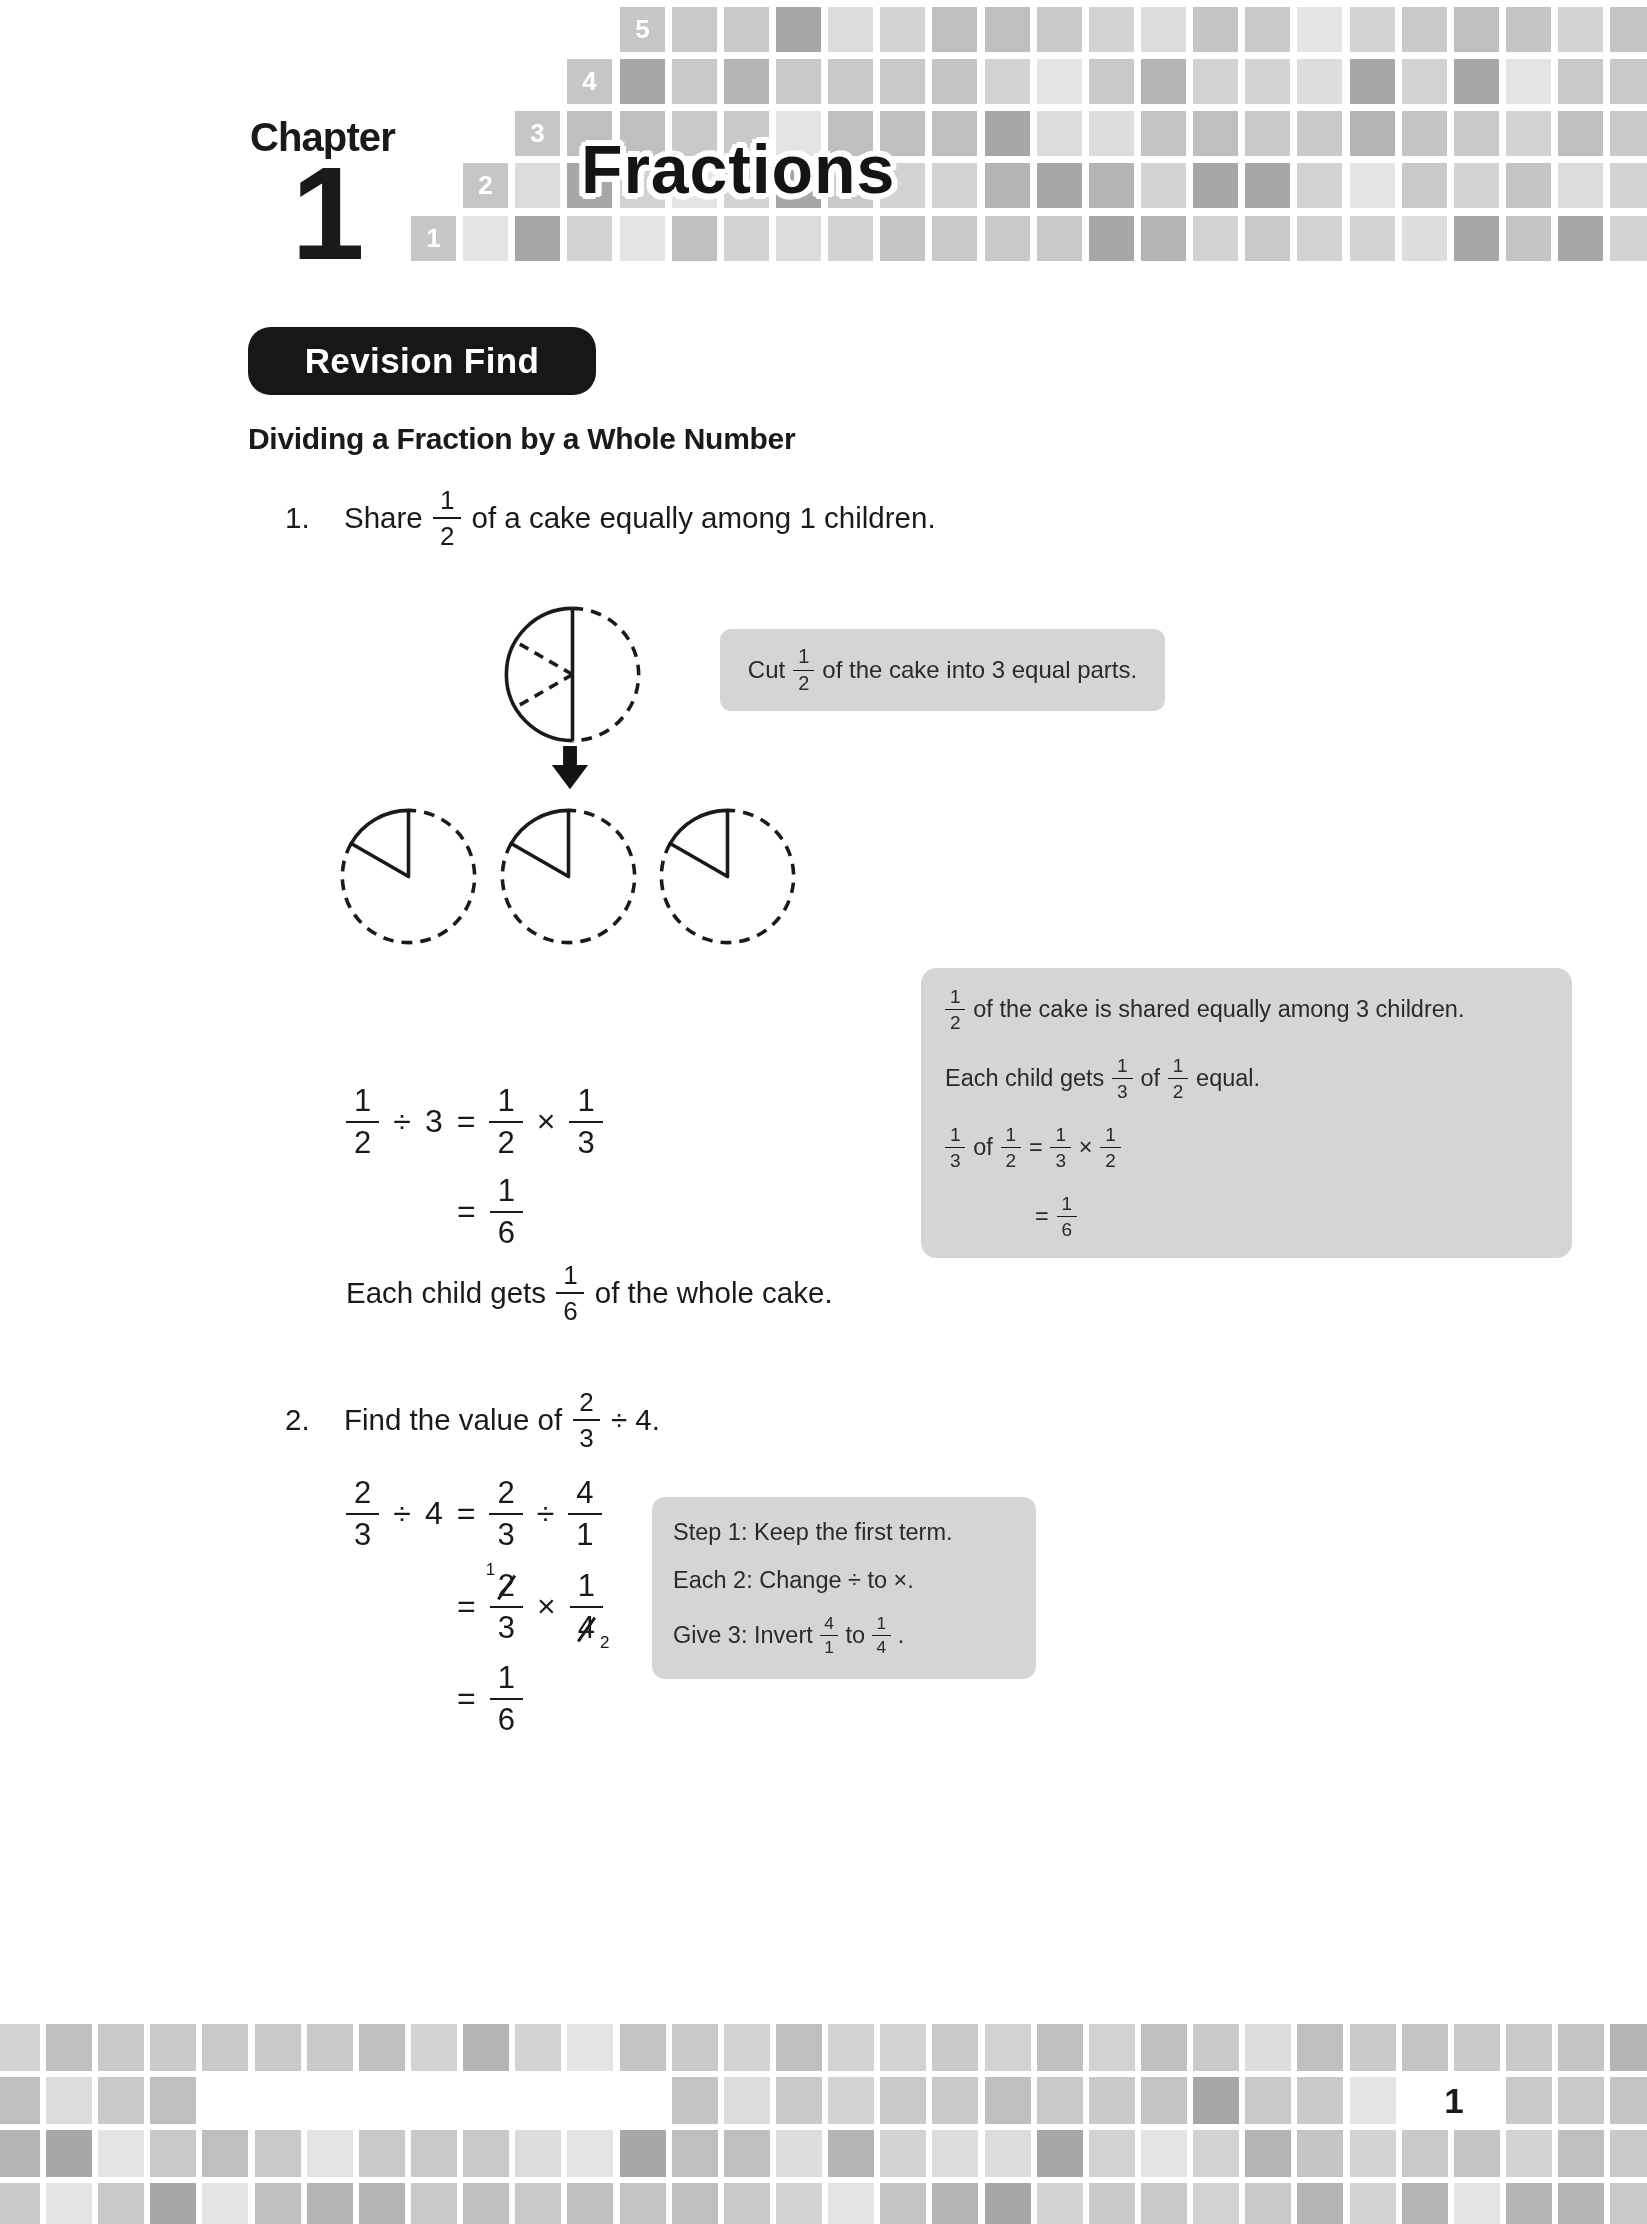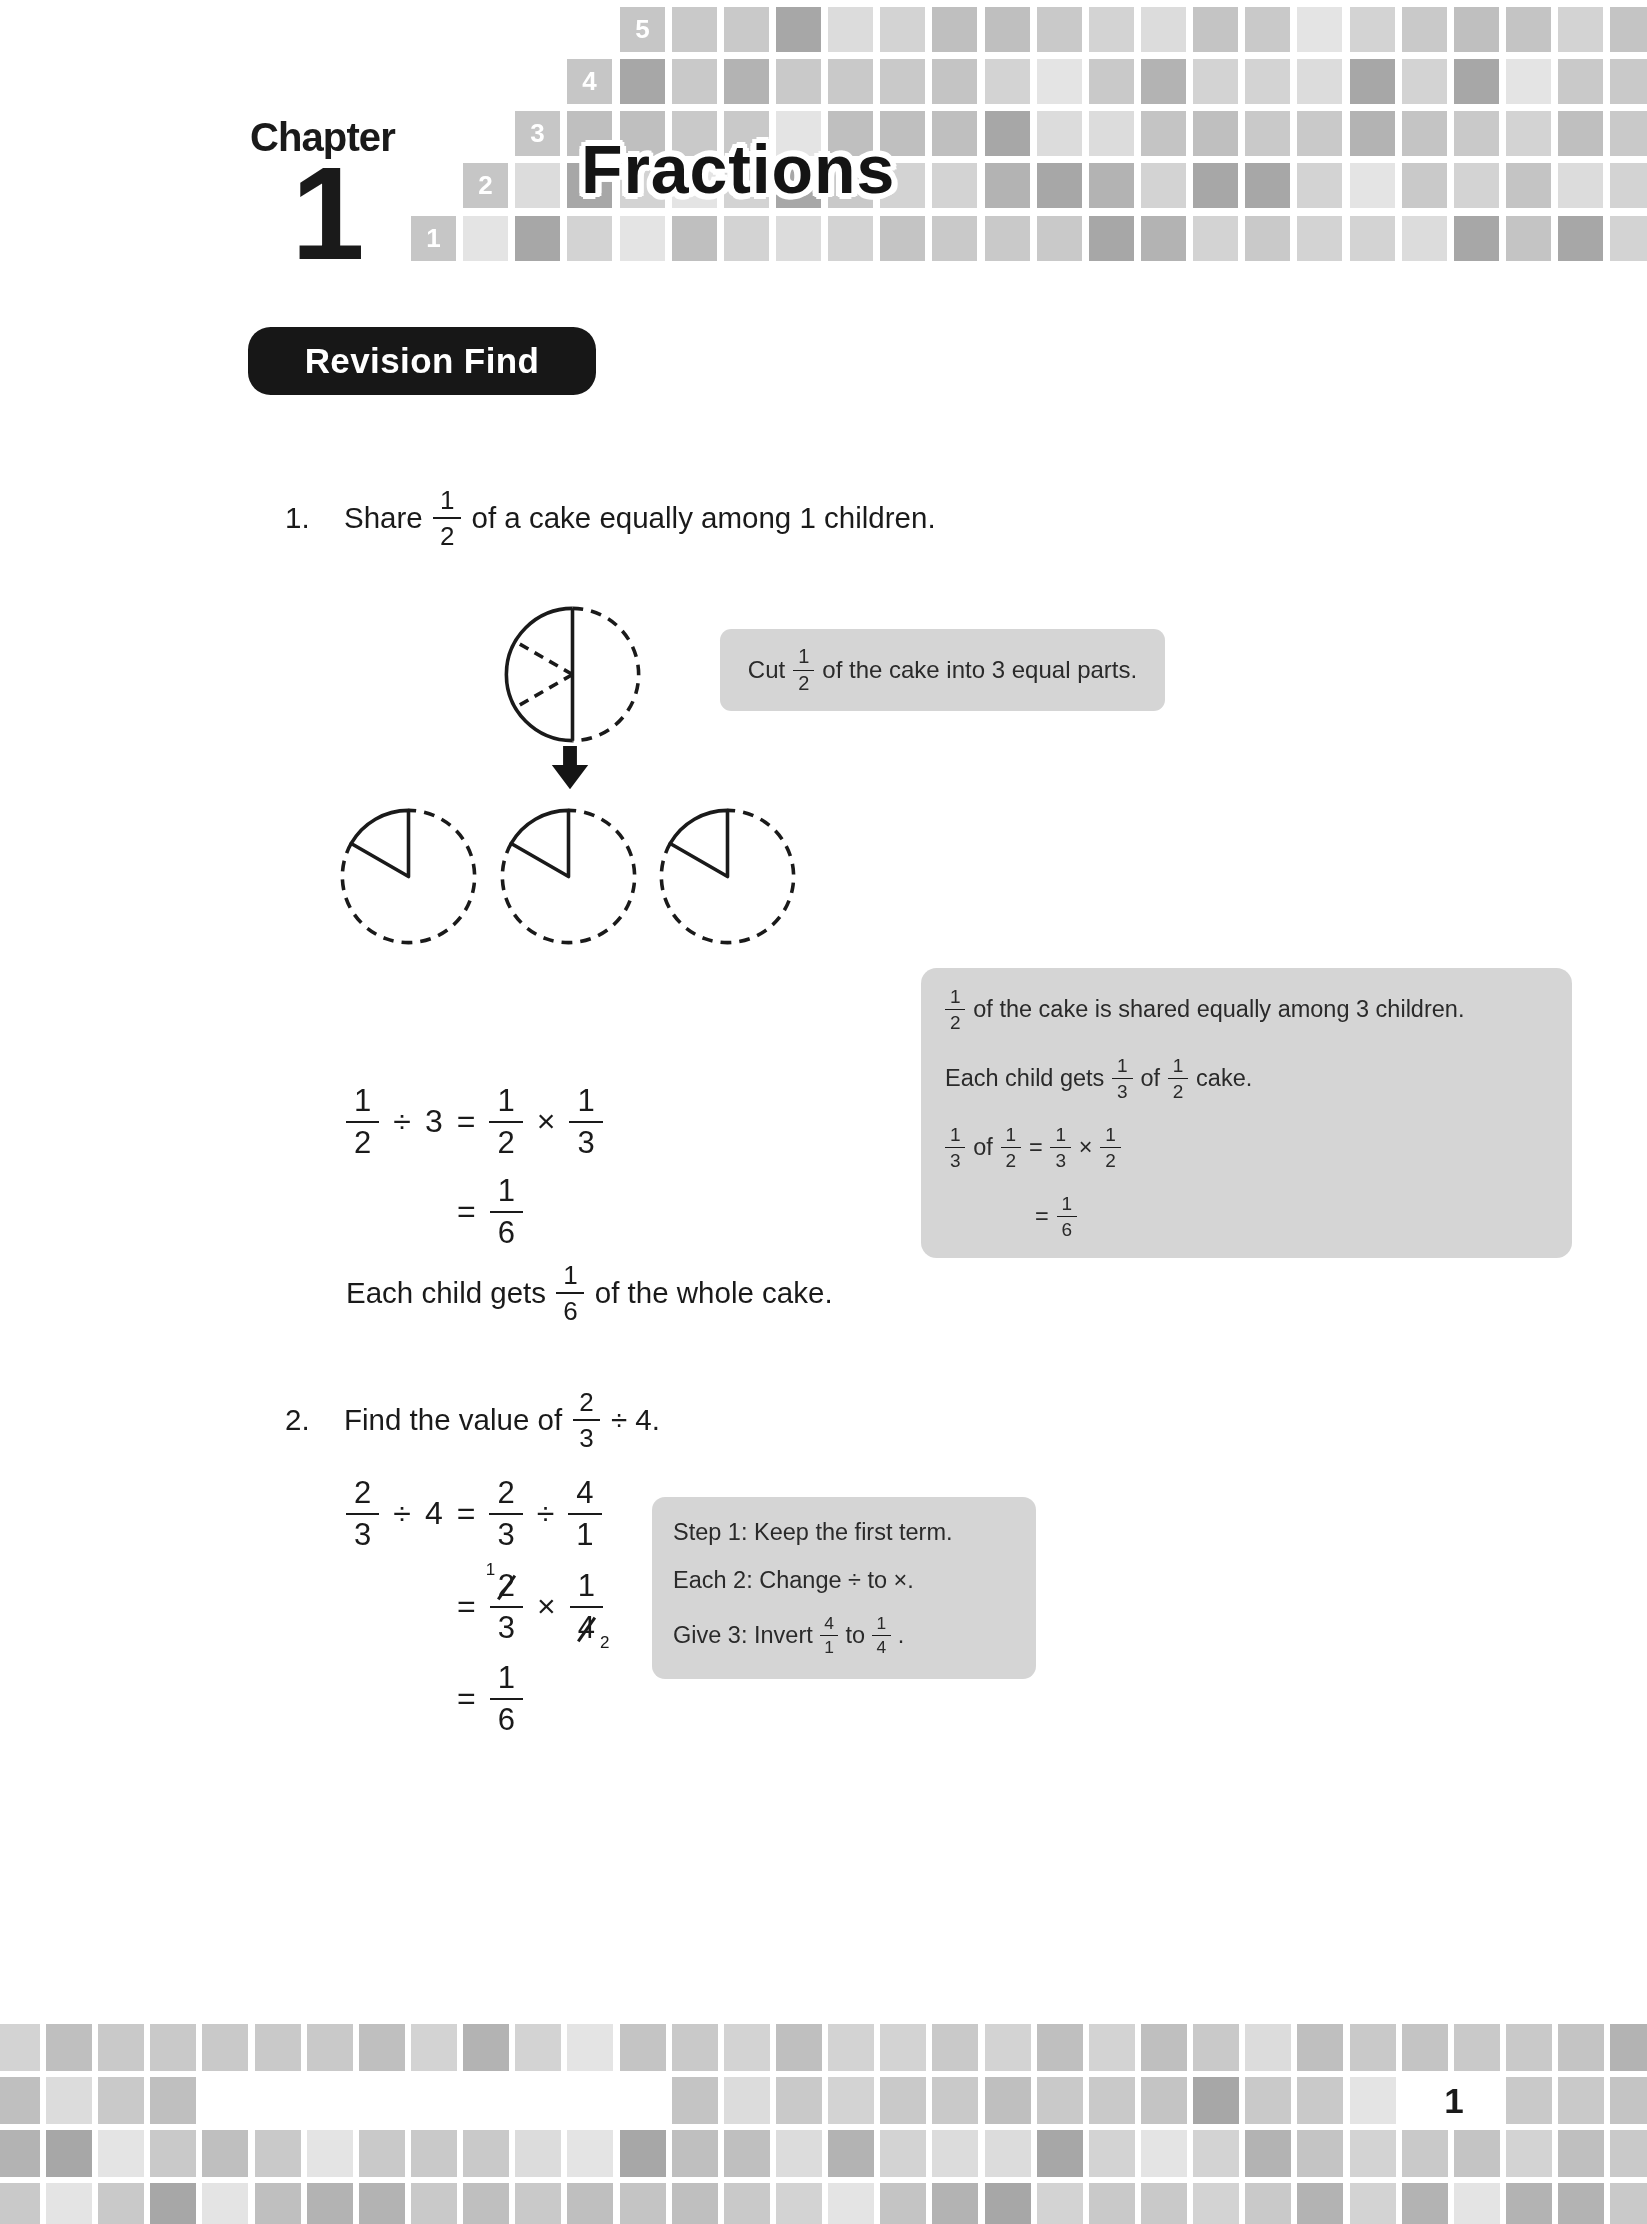--- a/index.html
+++ b/index.html
@@ -340,20 +340,21 @@
     </div>
 
   <div class="layer chapter-label" style="left:250px;top:115px;">Chapter</div>
   <div class="layer chapter-number" style="left:250px;top:148px;">1</div>
   <div class="layer big-title" style="left:581px;top:130px;">Fractions</div>
 
   <div class="layer badge" style="left:248px;top:327px;">
     <span>Revision Find</span>
   </div>
 
+  <div class="layer section-heading" style="left:248px;top:422px;">Dividing a Fraction by a Whole Number</div>
 
   <div class="layer stmt" style="left:285px;top:487px;">
     <span class="item-no">1.</span>
     <span>Share</span>
     <span class="frac">
       <span class="num">1</span>
         <span class="bar"></span>
         <span class="den">2</span>
     </span>
     <span>of a cake equally among 1 children.</span>
@@ -417,21 +418,21 @@
         <span class="num">1</span>
           <span class="bar"></span>
           <span class="den">3</span>
       </span>
       <span>of</span>
       <span class="frac">
         <span class="num">1</span>
           <span class="bar"></span>
           <span class="den">2</span>
       </span>
-      <span>cake.</span>
+      <span>equal.</span>
     </div>
     <div class="note-line">
       <span class="frac">
         <span class="num">1</span>
           <span class="bar"></span>
           <span class="den">3</span>
       </span>
       <span>of</span>
       <span class="frac">
         <span class="num">1</span>

